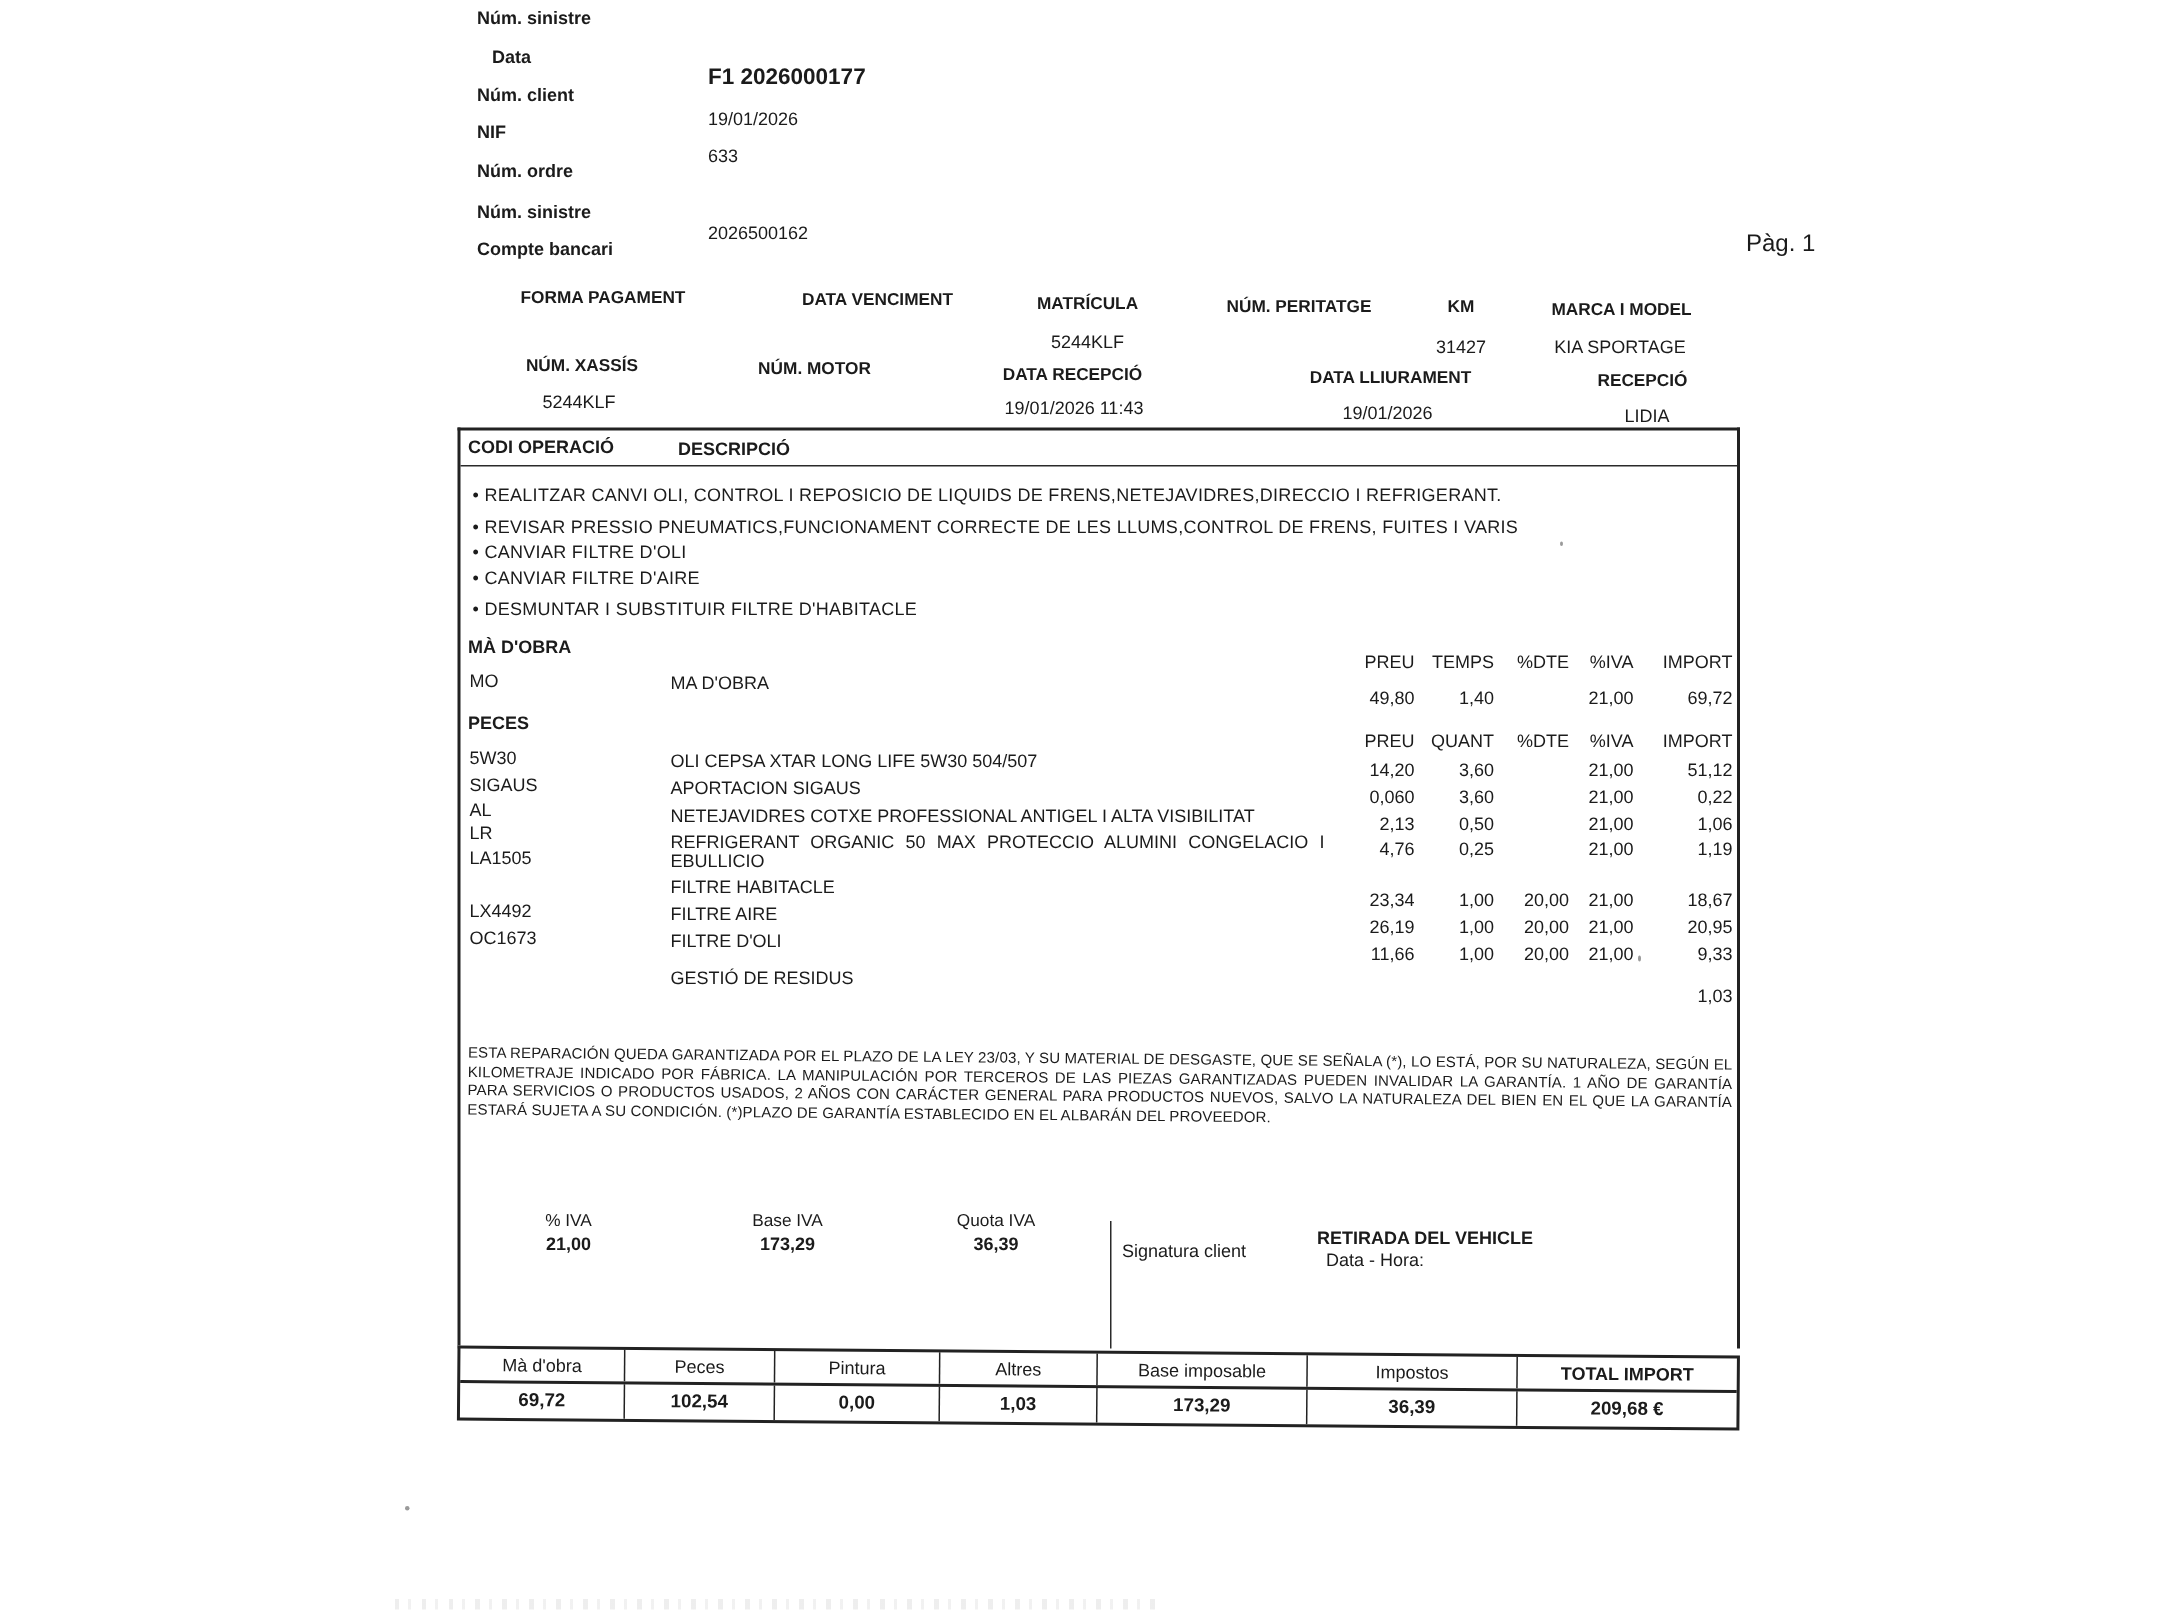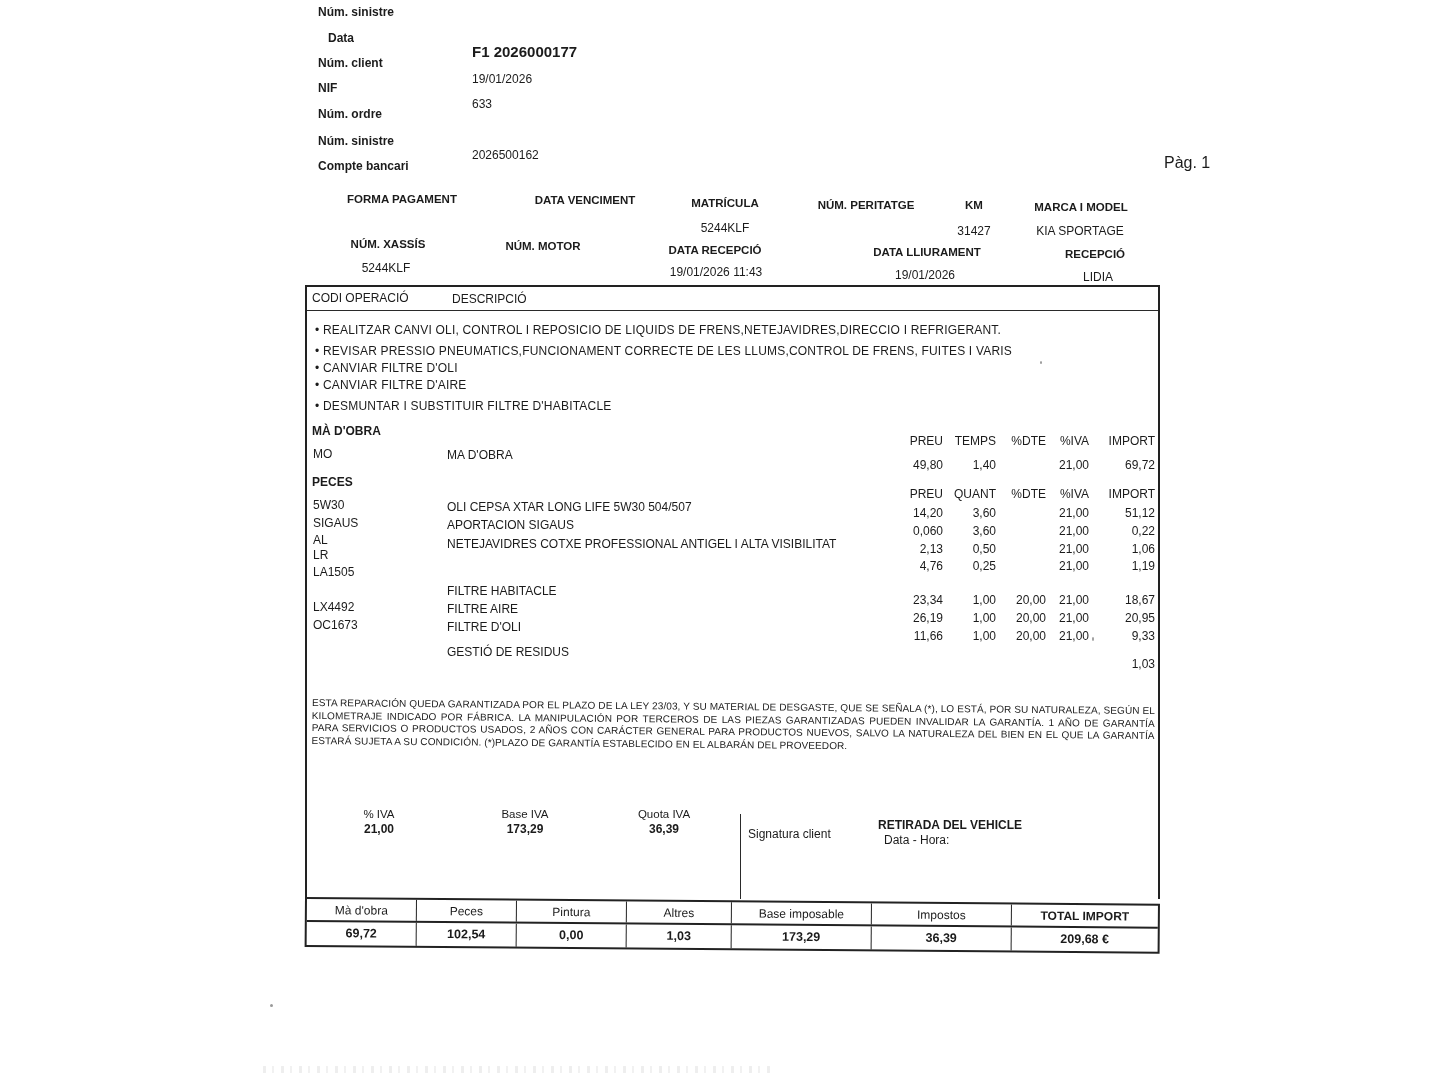--- a/index.html
+++ b/index.html
@@ -11,21 +11,21 @@
   .di-label{font-weight:bold;font-size:12px;}
   .di-value{font-size:12px;margin-top:40px;}
   .di-value.big{font-weight:bold;font-size:15px;}
   .pagenum{font-size:16px;margin-left:43px;}
   
   .vh-label{font-weight:bold;font-size:11.5px;text-align:center;width:160px;}
   .vh-value{font-size:12px;text-align:center;width:160px;}
   
   .mainbox{position:absolute;left:305px;top:285px;width:851px;height:612px;
            border:2px solid #222;border-bottom:none;}
-  .opshead{font-weight:normal;font-size:12px;}
+  .opshead{font-weight:bold;font-size:12px;}
   .opsrule{position:absolute;left:0;top:23px;width:100%;border-top:1.5px solid #2a2a2a;}
   .opitem{font-size:12px;letter-spacing:.2px;}
   .sectitle{font-weight:bold;font-size:12px;}
   .colhead{font-size:11.5px;}
   .code{position:absolute;left:6px;font-size:12px;}
   .desc{position:absolute;left:140px;width:520px;font-size:12px;white-space:normal;line-height:13px;}
   .desc.justify{width:436px;text-align:justify;}
   .num{position:absolute;text-align:right;font-size:12px;}
   .c-preu{left:566px;width:70px;}
   .c-temps{left:619px;width:70px;}
@@ -155,20 +155,21 @@
     <span class="num c-import" style="top:237px">0,22</span>
 
     <span class="code" style="top:246px">AL</span>
     <span class="desc" style="top:251px">NETEJAVIDRES COTXE PROFESSIONAL ANTIGEL I ALTA VISIBILITAT</span>
     <span class="num c-preu" style="top:255px">2,13</span>
     <span class="num c-temps" style="top:255px">0,50</span>
     <span class="num c-iva" style="top:255px">21,00</span>
     <span class="num c-import" style="top:255px">1,06</span>
 
     <span class="code" style="top:261px">LR</span>
+    <span class="desc justify" style="top:268px">REFRIGERANT ORGANIC 50 MAX PROTECCIO ALUMINI CONGELACIO I EBULLICIO</span>
     <span class="num c-preu" style="top:272px">4,76</span>
     <span class="num c-temps" style="top:272px">0,25</span>
     <span class="num c-iva" style="top:272px">21,00</span>
     <span class="num c-import" style="top:272px">1,19</span>
 
     <span class="code" style="top:278px">LA1505</span>
     <span class="desc" style="top:298px">FILTRE HABITACLE</span>
     <span class="num c-preu" style="top:306px">23,34</span>
     <span class="num c-temps" style="top:306px">1,00</span>
     <span class="num c-dte" style="top:306px">20,00</span>

